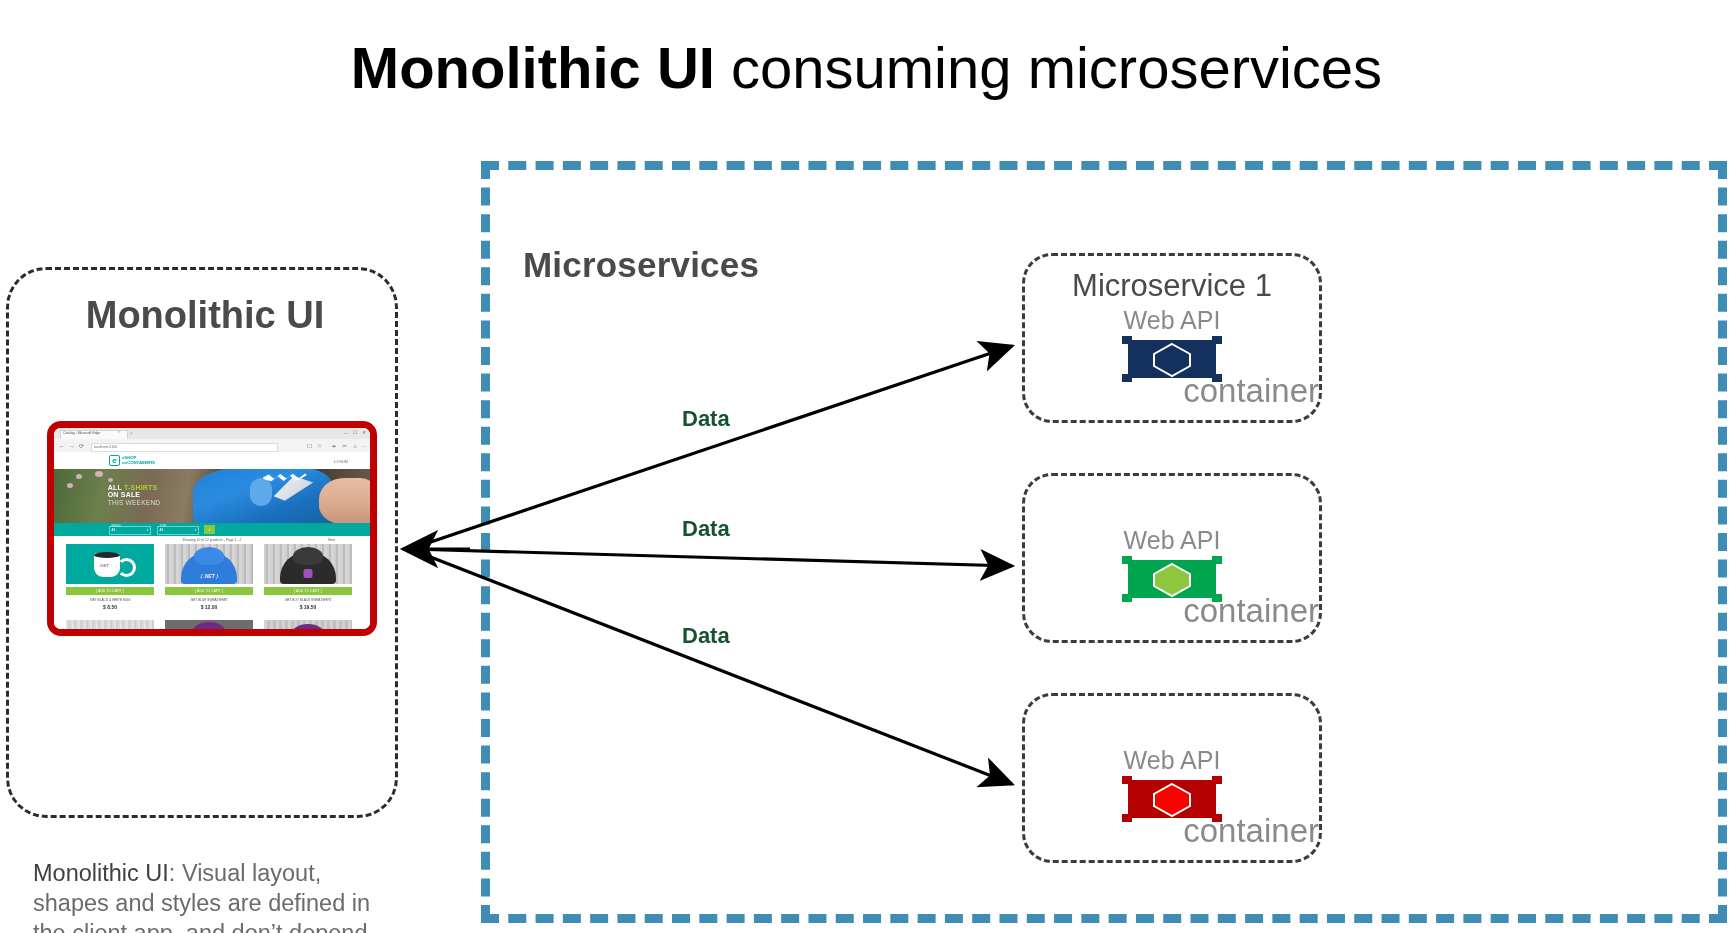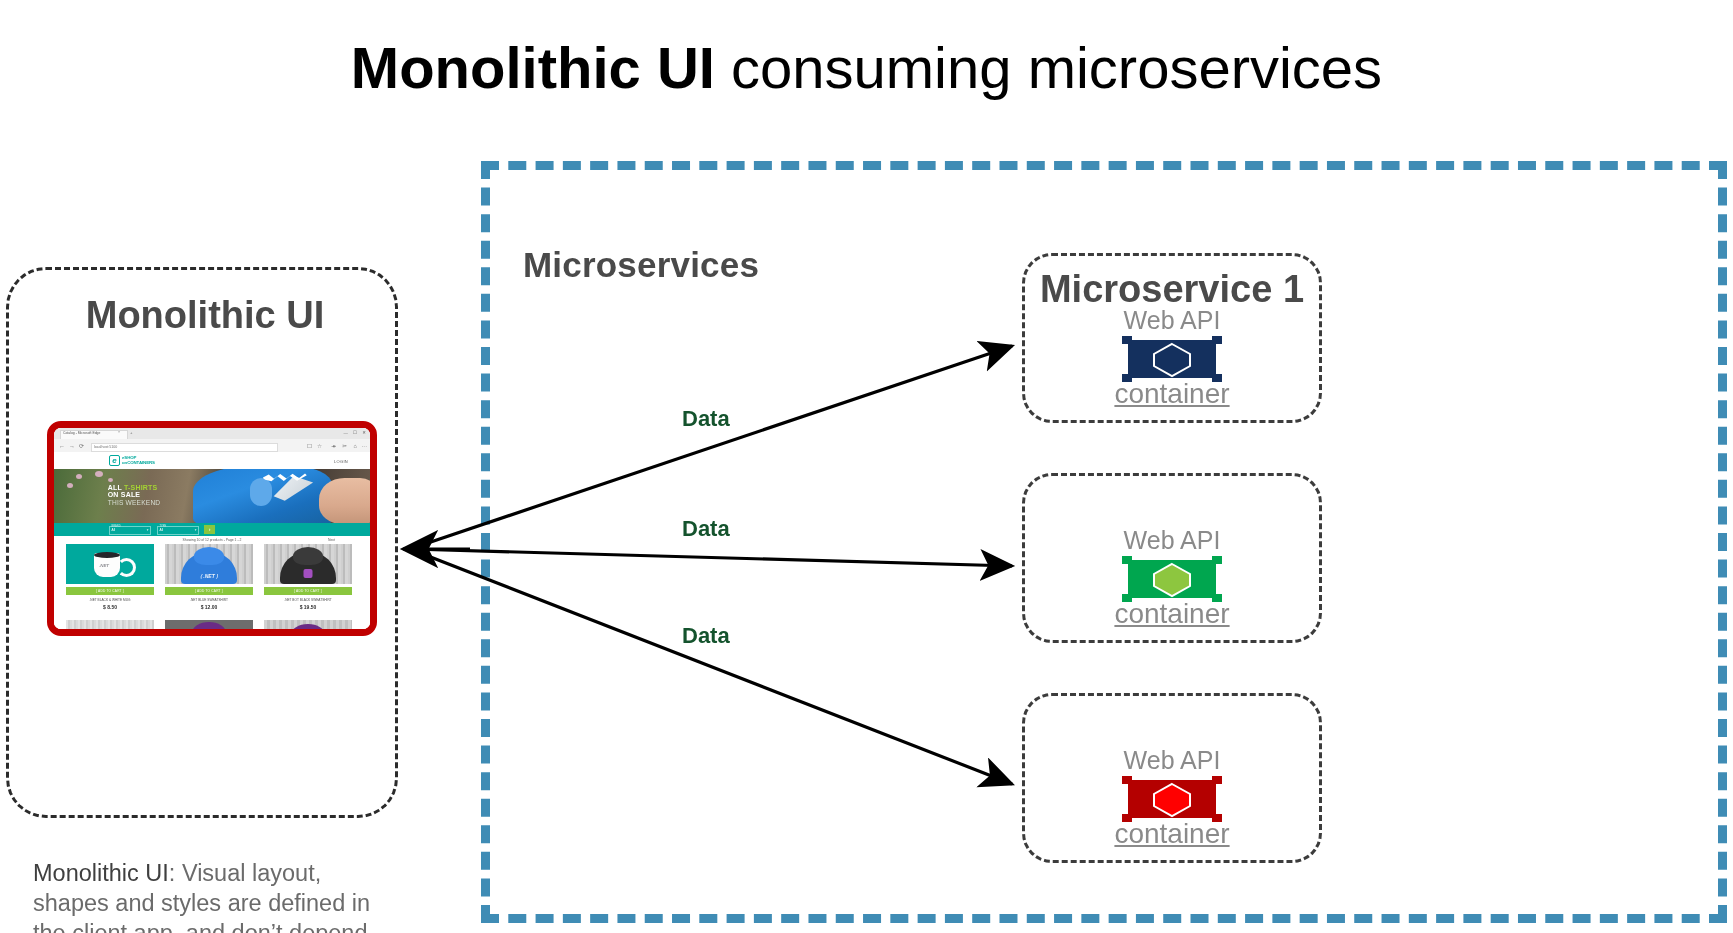--- a/index.html
+++ b/index.html
@@ -139,25 +139,25 @@
   }
   #monolithic-desc .lead{color:#3f3f3f;}
 
   
   .ms-card{
     position:absolute;width:300px;height:170px;
     border:3px dashed #3c3c3c;border-radius:30px;
     box-sizing:border-box;background:#fff;
   }
   .ms-title{position:absolute;left:0;top:12px;width:100%;text-align:center;
-    font-size:38px;font-weight:700;color:#4a4a4a;white-space:nowrap;}
+    font-size:31px;font-weight:400;color:#4a4a4a;white-space:nowrap;}
   .ms-sub{position:absolute;left:0;top:50px;width:100%;text-align:center;
     font-size:25px;color:#8a8a8a;font-weight:400;}
-  .ms-foot{position:absolute;left:0;bottom:10px;width:100%;text-align:center;
-    font-size:28px;color:#8a8a8a;font-weight:400;text-decoration:underline;}
+  .ms-foot{position:absolute;left:0;bottom:10px;width:100%;text-align:right;
+    font-size:33px;color:#8a8a8a;font-weight:400;}
   .ms-container-icon{position:absolute;left:50%;transform:translateX(-50%);top:80px;width:100px;height:46px;}
 
   
   .data-label{position:absolute;font-size:22px;font-weight:700;color:#14532d;}
 
   svg.overlay{position:absolute;left:0;top:0;width:1733px;height:933px;pointer-events:none;}
 </style>
 </head>
 <body>
 

